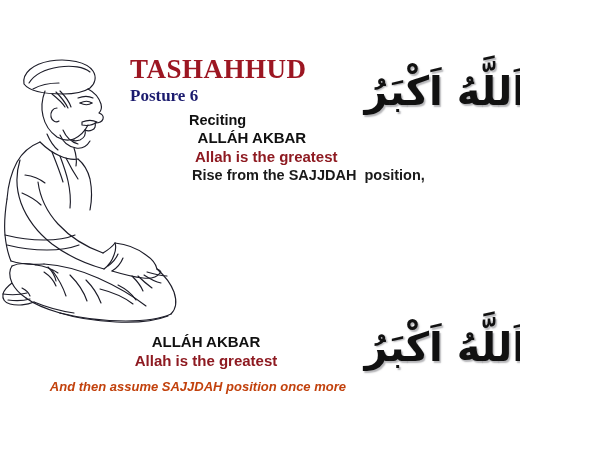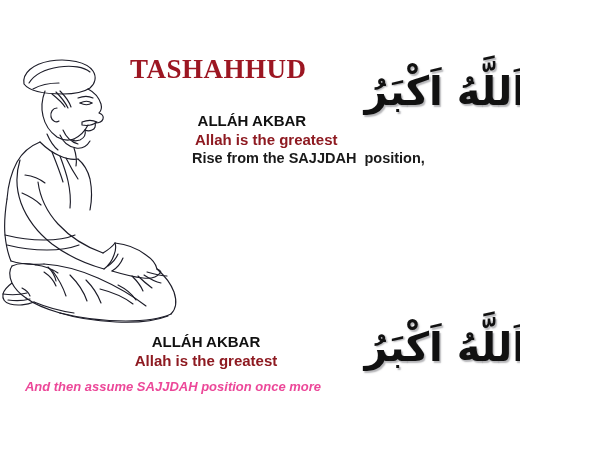--- a/index.html
+++ b/index.html
@@ -135,26 +135,26 @@
     font-size: 15px;
     line-height: 20px;
     font-weight: bold;
     color: #8e1a21;
   }
   #closing-note {
     position: absolute;
     left: 0px;
     top: 378px;
     width: 346px;
-    text-align: center;
+    text-align: right;
     font-size: 13px;
     line-height: 17px;
     font-weight: bold;
     font-style: italic;
-    color: #ec4899;
+    color: #c2410c;
   }
 </style>
 </head>
 <body>
 
 <div id="page">
 
   <div id="figure-illustration">
     <svg viewBox="0 0 210 290" xmlns="http://www.w3.org/2000/svg" fill="none" stroke="#1c1c28" stroke-width="1.15" stroke-linecap="round" stroke-linejoin="round">
 
@@ -251,23 +251,25 @@
       <path d="M34 260 C46 265 60 269 74 271"></path>
 
       <path d="M70 233 C78 241 84 250 87 259"></path>
       <path d="M86 238 C93 245 98 253 101 261"></path>
       <path d="M52 228 C58 236 63 245 66 254"></path>
     </svg>
   </div>
 
   <div id="title-block">
     <div id="main-title">TASHAHHUD</div>
+    <div id="posture-label">Posture 6</div>
   </div>
 
   <div id="instruction-block">
+    <div class="line" id="reciting-line">Reciting</div>
     <div class="line" id="takbir-transliteration"> ALLÁH AKBAR</div>
     <div class="line" id="takbir-translation">Allah is the greatest</div>
     <div class="line" id="rise-instruction">Rise from the SAJJDAH  position,</div>
   </div>
 
   <div class="arabic-takbir" id="arabic-takbir-top">اَللَّهُ اَكْبَرُ</div>
 
   <div class="arabic-takbir" id="arabic-takbir-bottom">اَللَّهُ اَكْبَرُ</div>
 
   <div id="caption-block">

